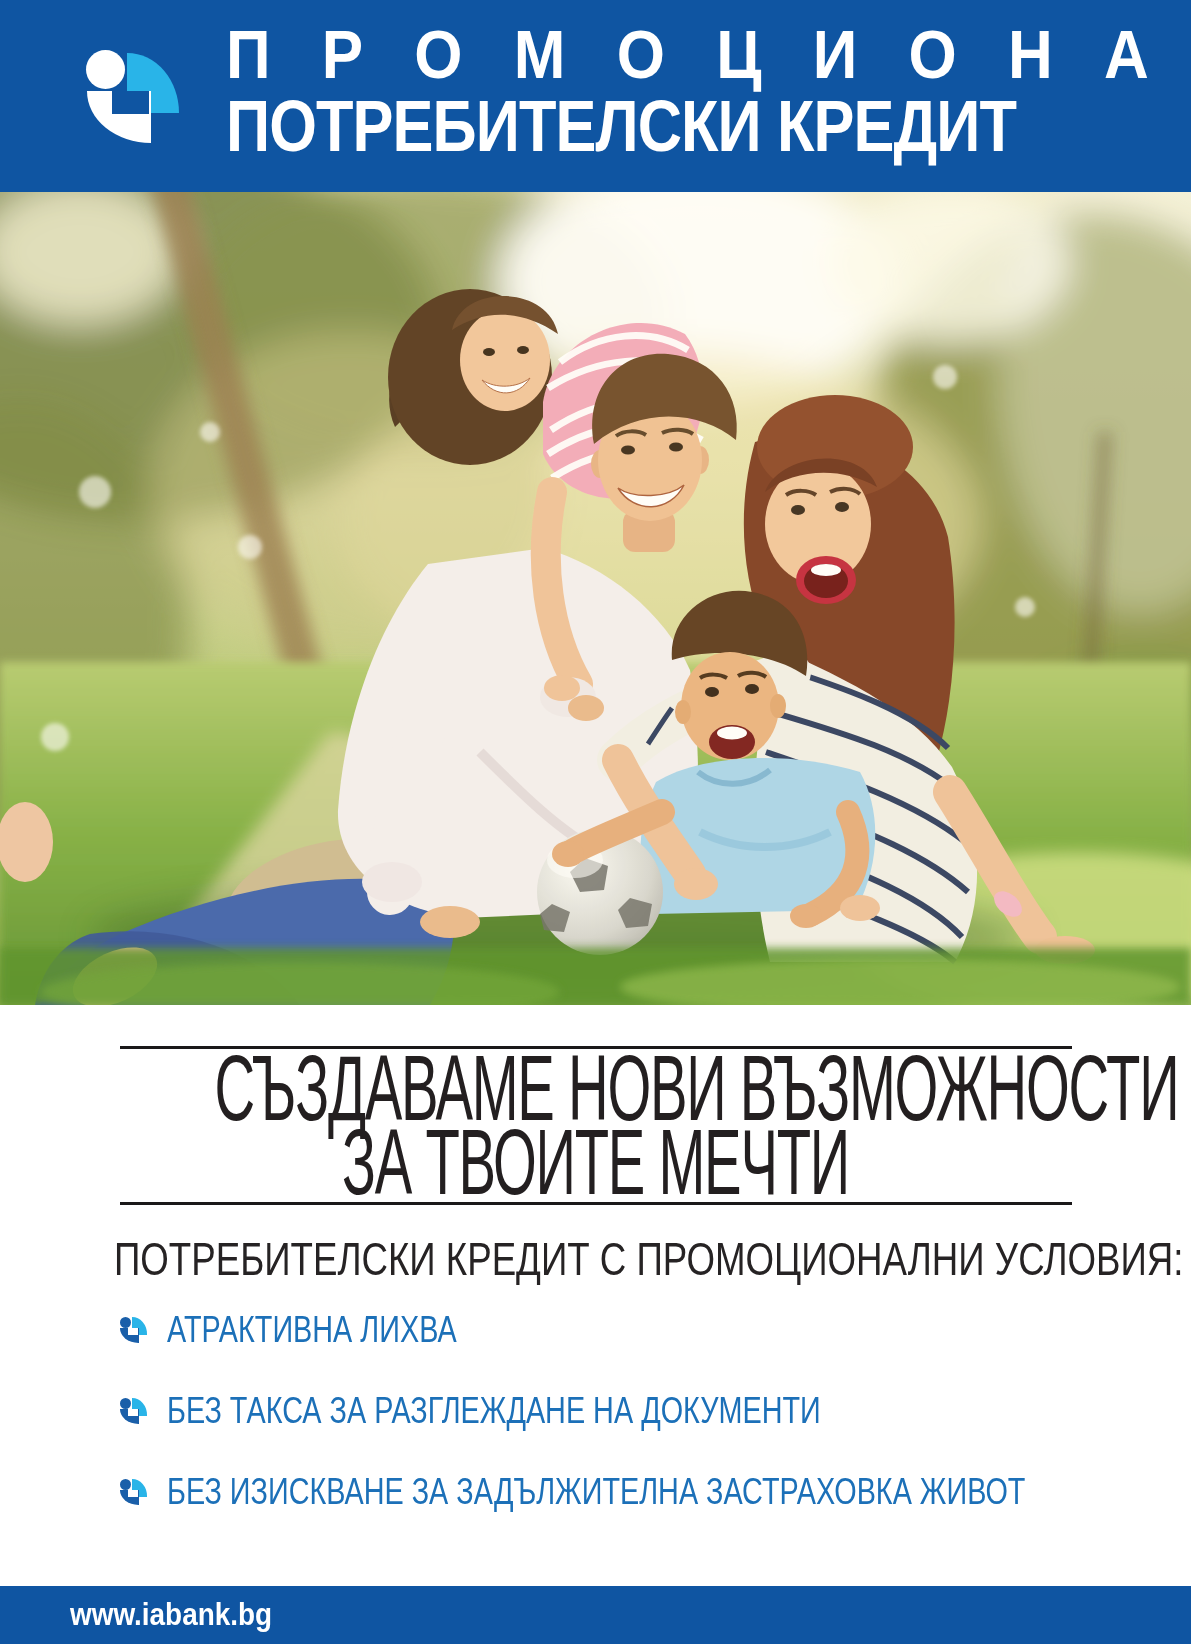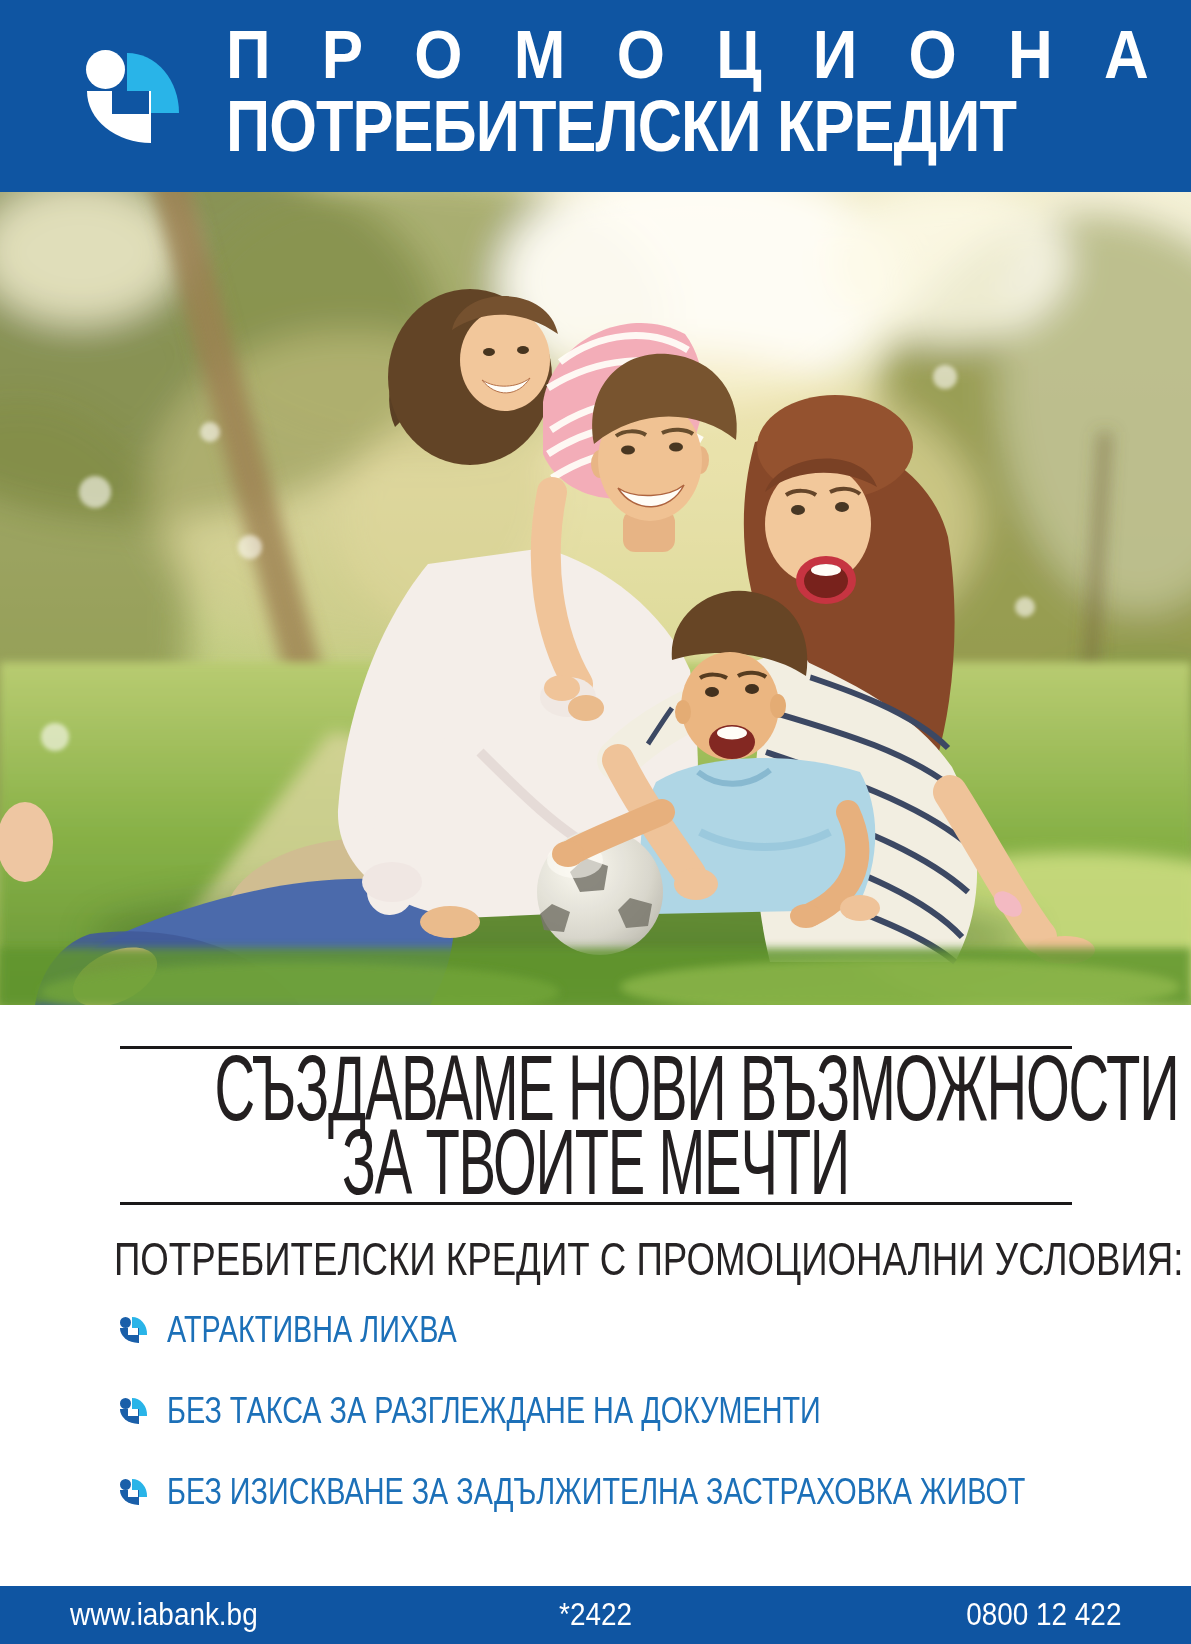--- a/index.html
+++ b/index.html
@@ -41,21 +41,21 @@
   .bullet { display:flex; align-items:center; gap:20px; height:44px; }
   .blogo { width:27px; height:27px; flex:0 0 27px; }
   .blogo .lc  { left:0; top:0; width:42%; height:42%; border-radius:50%; background:#1A5FA9; }
   .blogo .lq1 { left:44%; top:3%; width:55%; height:64%; border-radius:0 100% 0 0; background:#29B4E8; }
   .blogo .lq2 { left:1%; top:44%; width:68%; height:55%; border-radius:0 0 0 100%; background:#1A5FA9; }
   .blogo .ln  { left:28%; top:44%; width:39%; height:24%; background:#fff; }
   .blabel { font-size:36px; color:#1C70B8; white-space:nowrap;
             transform:scaleX(.8); transform-origin:left center; }
   
   .footer { position:absolute; left:0; top:1586px; width:1191px; height:58px; background:#0F55A2;
-            display:flex; align-items:center; color:#fff; font-weight:normal; }
+            display:flex; align-items:center; color:#fff; font-weight:bold; }
   .f-left, .f-center, .f-right { flex:1 1 0; }
   .f-left { padding-left:70px; }
   .f-center { text-align:center; }
   .f-right { text-align:right; padding-right:70px; }
   .f-txt { display:inline-block; font-size:31px; white-space:nowrap; transform:scaleX(.9); }
   .f-left  .f-txt { transform-origin:left center; }
   .f-right .f-txt { transform-origin:right center; }
 </style>
 </head>
 <body>
@@ -295,21 +295,15 @@
           <b class="ln"></b>
       </span>
       <span class="blabel">БЕЗ ИЗИСКВАНЕ ЗА ЗАДЪЛЖИТЕЛНА ЗАСТРАХОВКА ЖИВОТ</span>
     </li>
   </ul>
 
   <footer class="footer">
     <div class="f-left">
       <span class="f-txt">www.iabank.bg</span>
     </div>
-    <div class="f-center">
-      <span class="f-txt">*2422</span>
-    </div>
-    <div class="f-right">
-      <span class="f-txt">0800 12 422</span>
-    </div>
   </footer>
 
 </div>
 
 </body></html>

